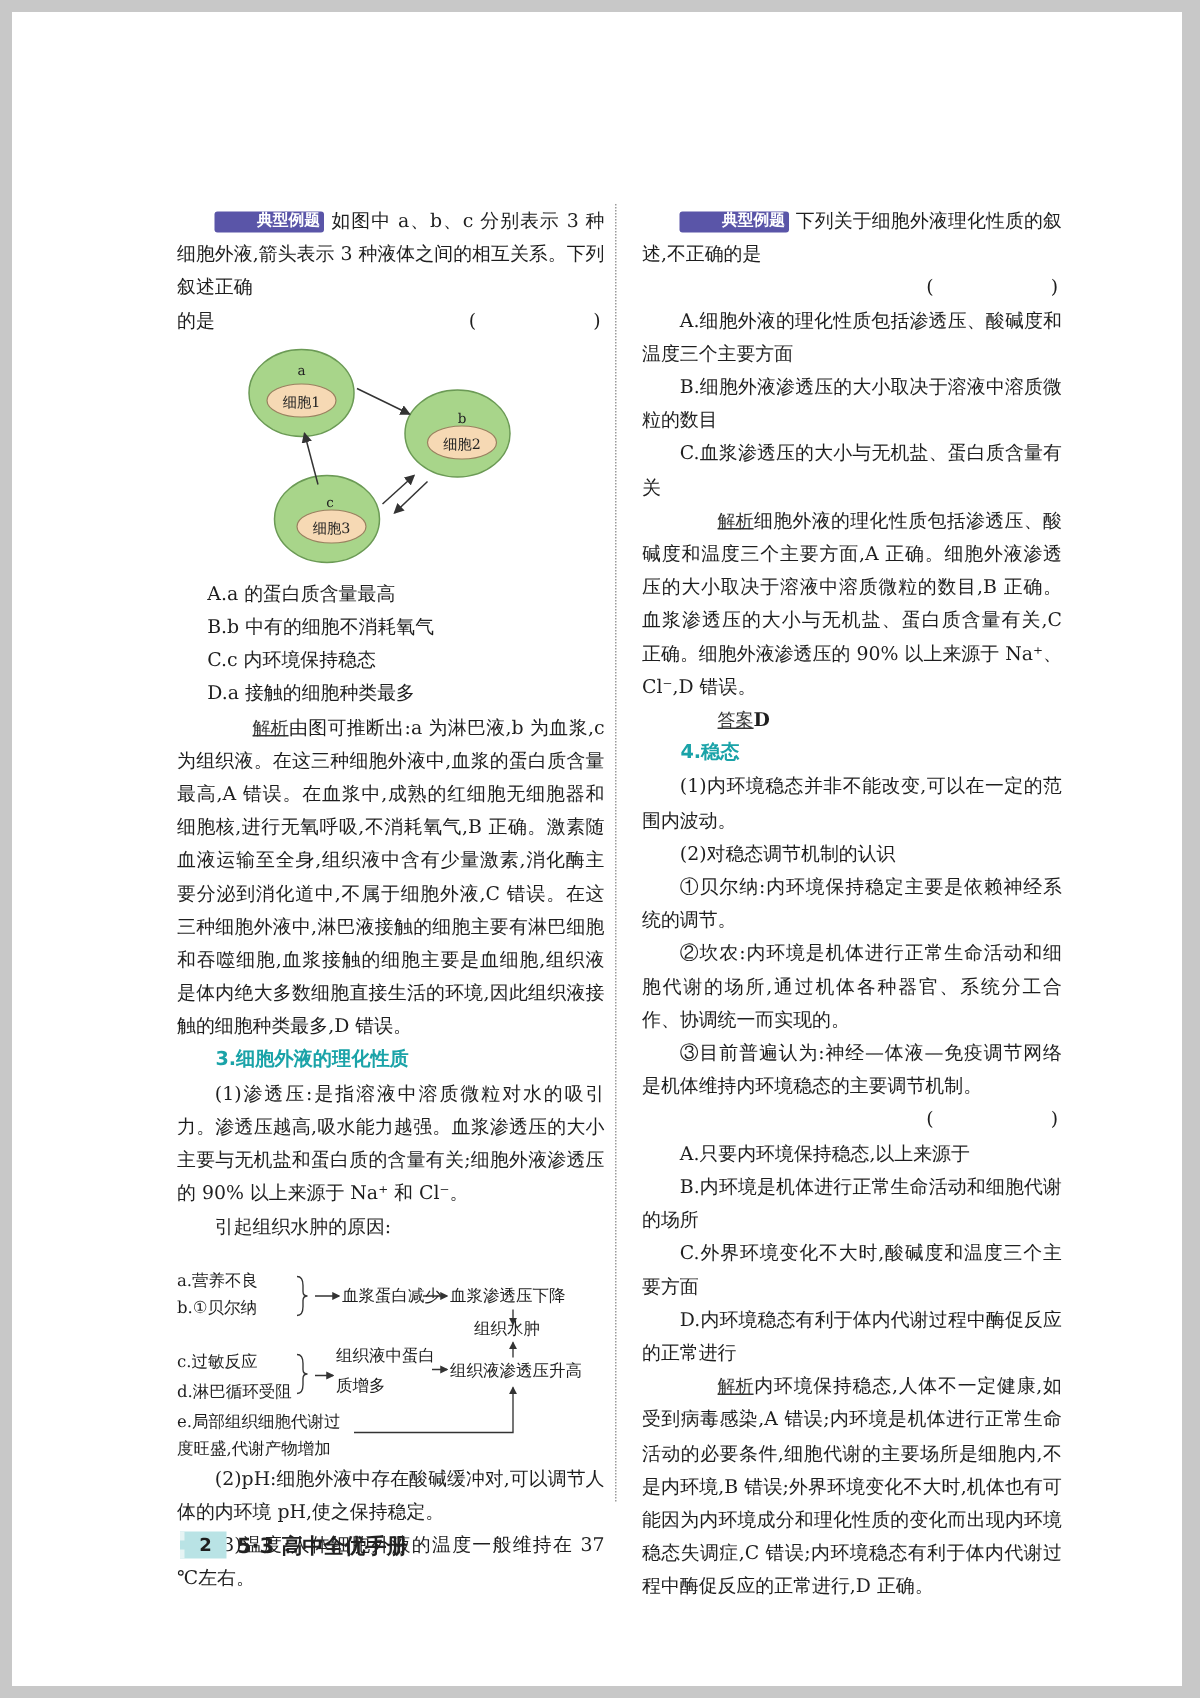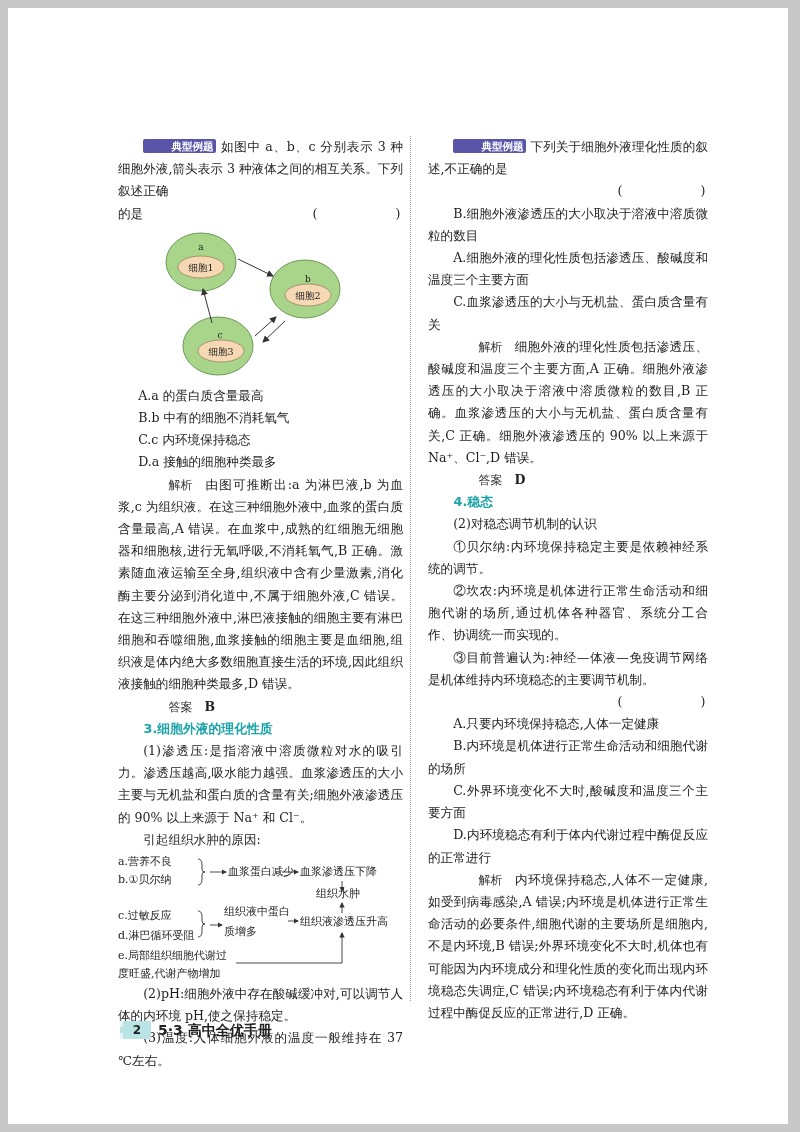--- a/index.html
+++ b/index.html
@@ -14,40 +14,40 @@
   .col-left { left: 110px; width: 285px; }
   .col-right { left: 420px; width: 280px; }
   .divider {
     position: absolute; left: 402px; top: 128px; height: 865px; width: 0;
     border-left: 1px dotted #9a9a9a;
   }
   p { margin: 0; text-align: justify; }
   .indent { text-indent: 2em; }
   .indent1 { padding-left: 1.6em; }
   .badge {
-    display: inline-block; background: #5a55a8; color: #fff; font-family: Liberation Sans, sans-serif;
+    display: inline-block; background: #5a55a8; color: #fff; font-family: Liberation Mono, monospace;
     font-size: 10.5px; line-height: 14px; padding: 0 3px; border-radius: 2px; margin-right: 4px;
     vertical-align: 1px; font-weight: bold;
   }
   .paren { float: right; letter-spacing: 1.4em; margin-right: -1.2em; }
   .parenline { text-align: right; }
   .parenline span { letter-spacing: 1.4em; margin-right: -1.2em; }
   .tag {
-    display: inline-block; color: #333; font-size: 12px; margin-right: 12px; position: relative;
+    display: inline-block; color: #333; font-size: 12px; margin-right: 0; position: relative; text-decoration: underline;
   }
   .tag::before {
     content: ""; position: absolute; left: -1px; bottom: 1px; width: 11px; height: 9px;
     background: #f5c8c0; z-index: -1;
   }
   .answer-val { font-weight: bold; font-family: "DejaVu Serif", serif; }
   .heading {
     color: #1aa3a8; font-family: "DejaVu Sans", sans-serif; font-size: 12.8px; font-weight: bold;
   }
   .diagram { position: relative; width: 285px; height: 150px; margin: 4px 0 6px; }
-  .flow { position: relative; height: 130px; font-size: 11px; line-height: 18px; margin-top: 2px; }
+  .flow { position: relative; height: 130px; font-size: 11px; line-height: 18px; margin-top: 16px; }
   .flow span { position: absolute; white-space: nowrap; }
   .footer { position: absolute; left: 112px; top: 1013px; height: 20px; }
   .pg-num {
     position: absolute; left: 0; top: 0; width: 28px; height: 18px; background: #b9e3e5;
     font-family: "DejaVu Sans", sans-serif; font-weight: bold; font-size: 12px; text-align: center; line-height: 18px;
     border-left: 3px dashed #e6f4f4;
   }
   .book-title {
     position: absolute; left: 38px; top: 1px; white-space: nowrap;
     font-family: "DejaVu Sans", sans-serif; font-size: 14px; color: #222; font-weight: bold;
@@ -101,23 +101,20 @@
 
     <div>
       <p class="indent1">A.a 的蛋白质含量最高</p>
       <p class="indent1">B.b 中有的细胞不消耗氧气</p>
       <p class="indent1">C.c 内环境保持稳态</p>
       <p class="indent1">D.a 接触的细胞种类最多</p>
     </div>
     <p class="indent">
       <span class="tag">解析</span><span>由图可推断出:a 为淋巴液,b 为血浆,c 为组织液。在这三种细胞外液中,血浆的蛋白质含量最高,A 错误。在血浆中,成熟的红细胞无细胞器和细胞核,进行无氧呼吸,不消耗氧气,B 正确。激素随血液运输至全身,组织液中含有少量激素,消化酶主要分泌到消化道中,不属于细胞外液,C 错误。在这三种细胞外液中,淋巴液接触的细胞主要有淋巴细胞和吞噬细胞,血浆接触的细胞主要是血细胞,组织液是体内绝大多数细胞直接生活的环境,因此组织液接触的细胞种类最多,D 错误。</span>
     </p>
-    <p class="indent">
-      <span class="tag">答案</span><span class="answer-val">B</span>
-    </p>
 
     <p class="indent heading">3.细胞外液的理化性质</p>
     <p class="indent">(1)渗透压:是指溶液中溶质微粒对水的吸引力。渗透压越高,吸水能力越强。血浆渗透压的大小主要与无机盐和蛋白质的含量有关;细胞外液渗透压的 90% 以上来源于 Na⁺ 和 Cl⁻。</p>
     <p class="indent">引起组织水肿的原因:</p>
 
     <div class="flow">
       <svg width="285" height="130" style="position:absolute;left:0;top:0">
         <defs>
           <marker id="arr2" markerWidth="6" markerHeight="6" refX="5" refY="3" orient="auto">
             <path d="M0,0 L6,3 L0,6 z" fill="#333"></path>
@@ -151,38 +148,39 @@
     <p class="indent">(3)温度:人体细胞外液的温度一般维持在 37 ℃左右。</p>
   </div>
 
   <div class="divider"></div>
 
   <div class="col col-right">
     <p class="indent">
       <span class="badge">典型例题</span><span>下列关于细胞外液理化性质的叙述,不正确的是</span>
     </p>
     <p class="parenline"><span>(　　)</span></p>
+    <p class="indent">A.细胞外液的理化性质包括渗透压、酸碱度和温度三个主要方面</p>
     <p class="indent">B.细胞外液渗透压的大小取决于溶液中溶质微粒的数目</p>
-    <p class="indent">A.细胞外液的理化性质包括渗透压、酸碱度和温度三个主要方面</p>
     <p class="indent">C.血浆渗透压的大小与无机盐、蛋白质含量有关</p>
     <p class="indent">
       <span class="tag">解析</span><span>细胞外液的理化性质包括渗透压、酸碱度和温度三个主要方面,A 正确。细胞外液渗透压的大小取决于溶液中溶质微粒的数目,B 正确。血浆渗透压的大小与无机盐、蛋白质含量有关,C 正确。细胞外液渗透压的 90% 以上来源于 Na⁺、Cl⁻,D 错误。</span>
     </p>
     <p class="indent">
       <span class="tag">答案</span><span class="answer-val">D</span>
     </p>
 
     <p class="indent heading">4.稳态</p>
+    <p class="indent">(1)内环境稳态并非不能改变,可以在一定的范围内波动。</p>
     <p class="indent">(2)对稳态调节机制的认识</p>
     <p class="indent">①贝尔纳:内环境保持稳定主要是依赖神经系统的调节。</p>
     <p class="indent">②坎农:内环境是机体进行正常生命活动和细胞代谢的场所,通过机体各种器官、系统分工合作、协调统一而实现的。</p>
     <p class="indent">③目前普遍认为:神经—体液—免疫调节网络是机体维持内环境稳态的主要调节机制。</p>
 
     <p class="parenline"><span>(　　)</span></p>
-    <p class="indent">A.只要内环境保持稳态,人体一定健康</p>
+    <p class="indent">A.只要内环境保持稳态,以上来源于</p>
     <p class="indent">B.内环境是机体进行正常生命活动和细胞代谢的场所</p>
     <p class="indent">C.外界环境变化不大时,酸碱度和温度三个主要方面</p>
     <p class="indent">D.内环境稳态有利于体内代谢过程中酶促反应的正常进行</p>
     <p class="indent">
       <span class="tag">解析</span><span>内环境保持稳态,人体不一定健康,如受到病毒感染,A 错误;内环境是机体进行正常生命活动的必要条件,细胞代谢的主要场所是细胞内,不是内环境,B 错误;外界环境变化不大时,机体也有可能因为内环境成分和理化性质的变化而出现内环境稳态失调症,C 错误;内环境稳态有利于体内代谢过程中酶促反应的正常进行,D 正确。</span>
     </p>
 
   </div>
 
   <div class="footer">

